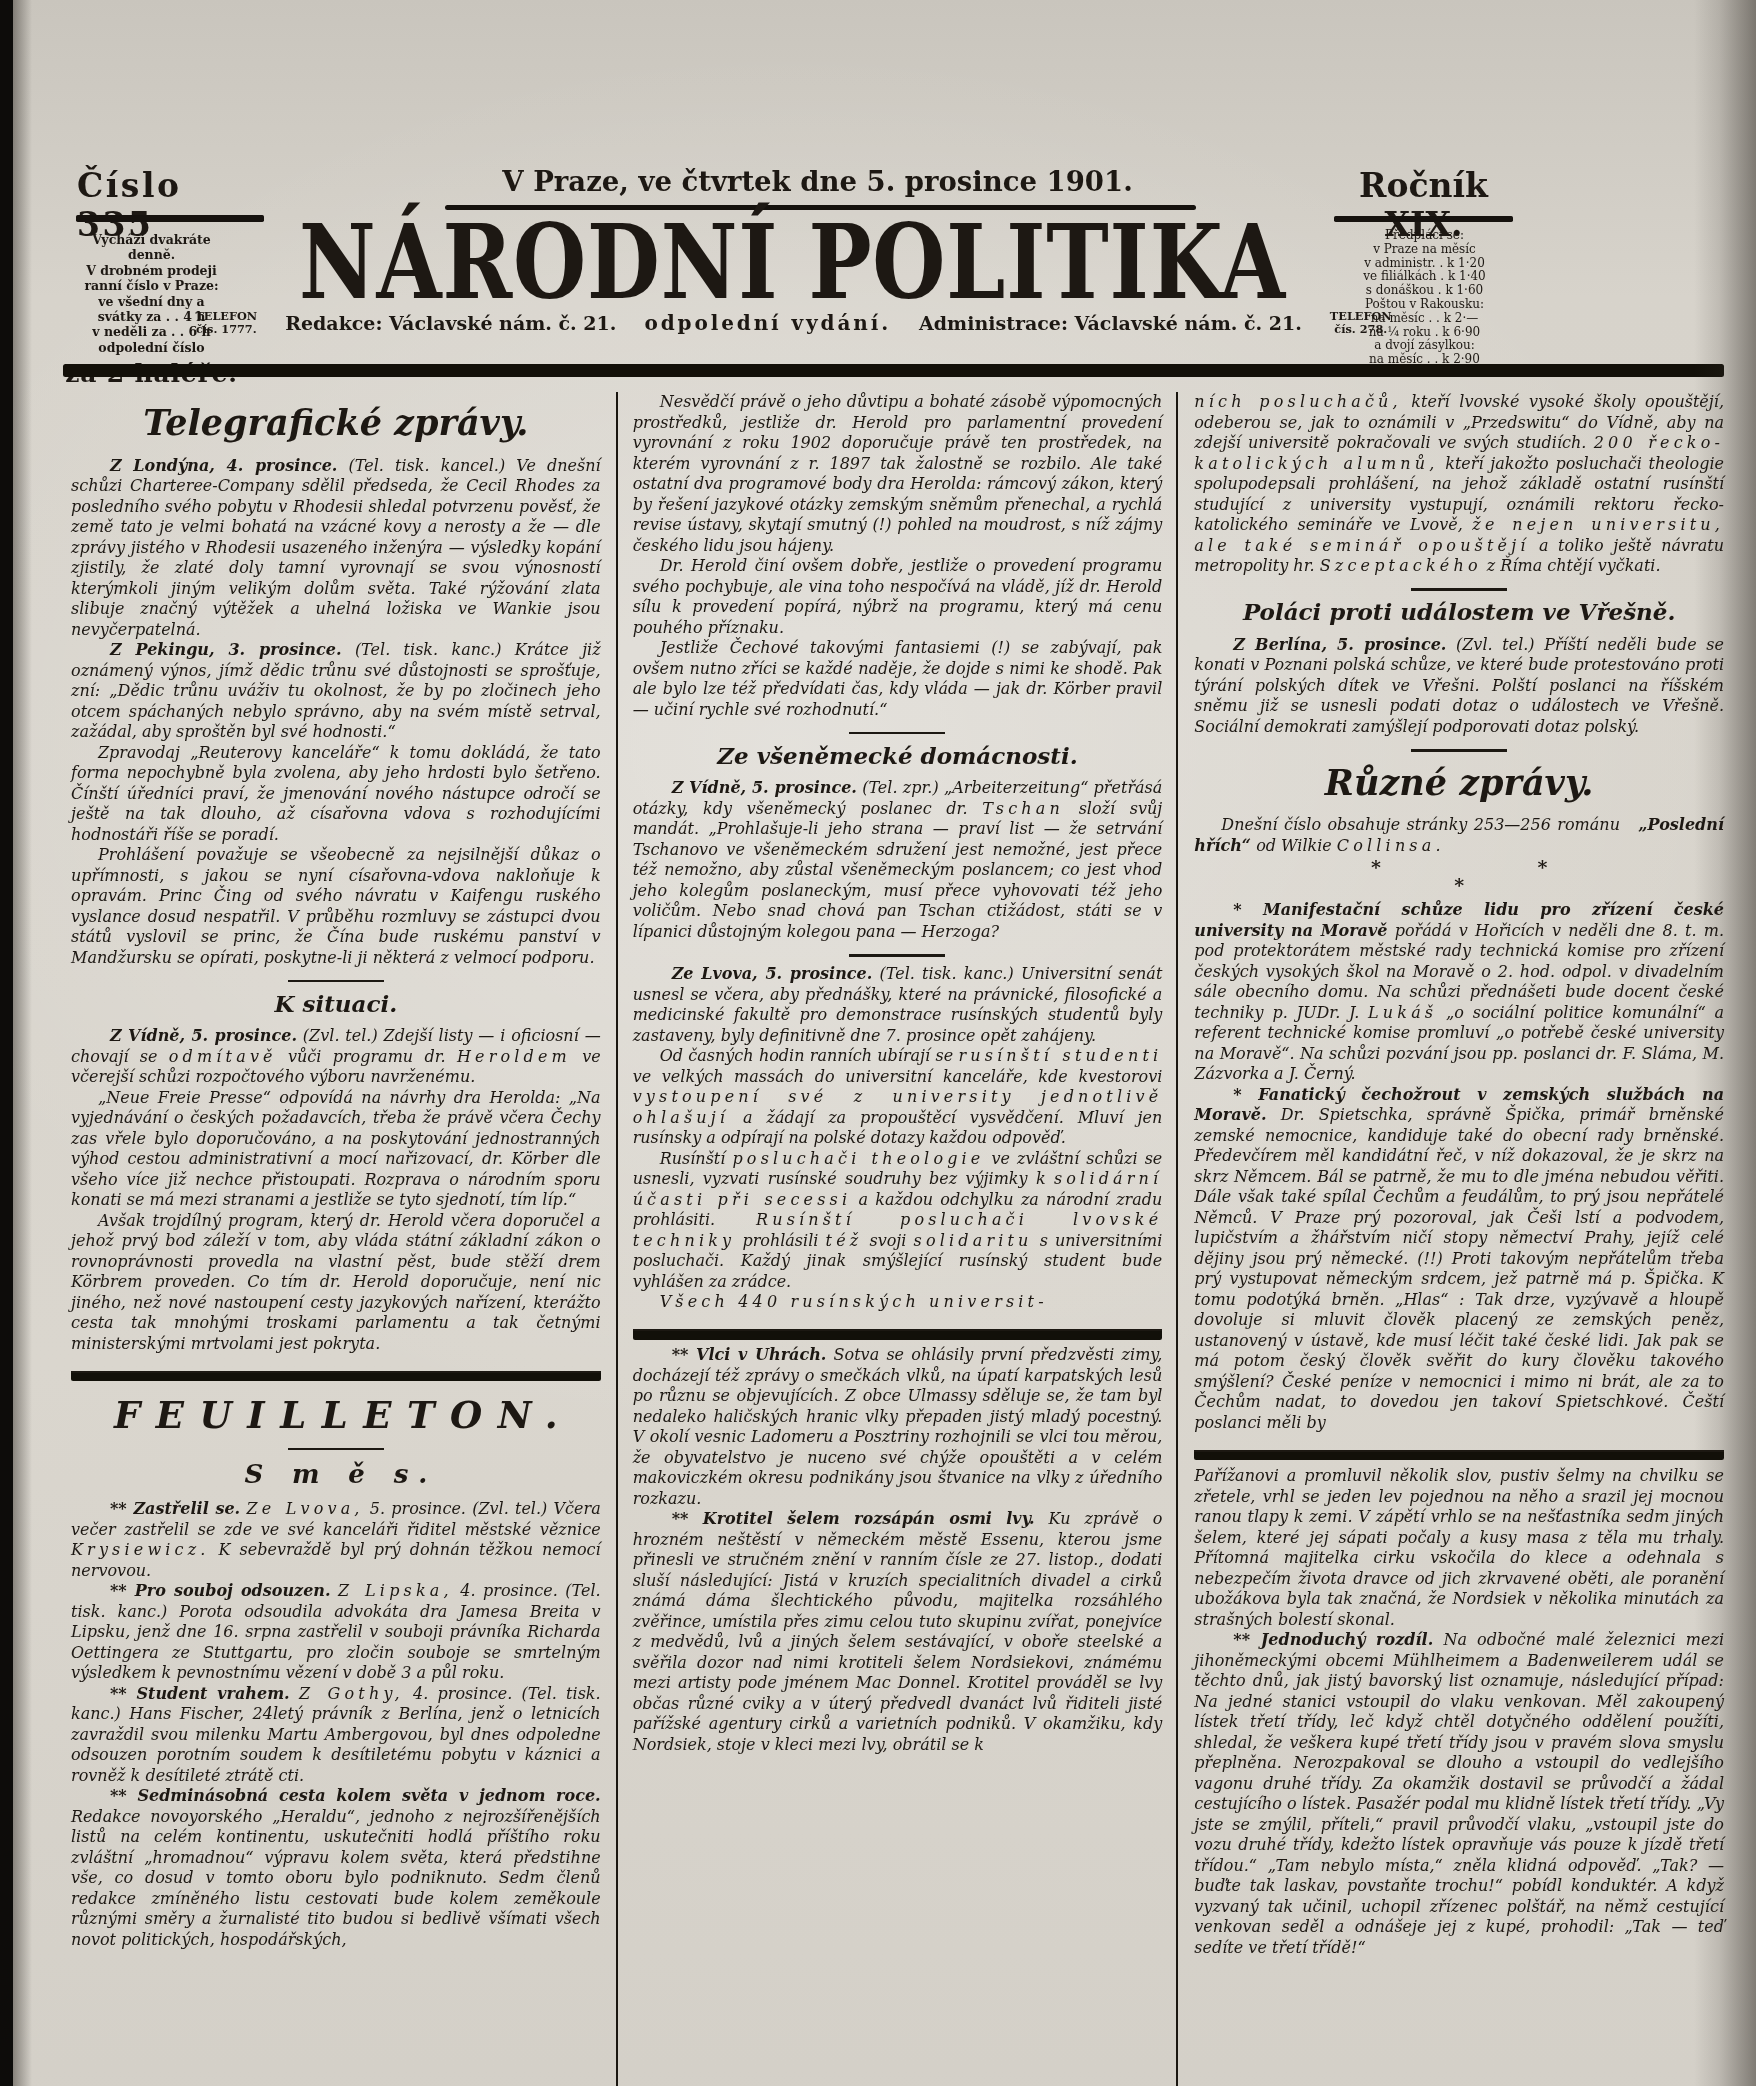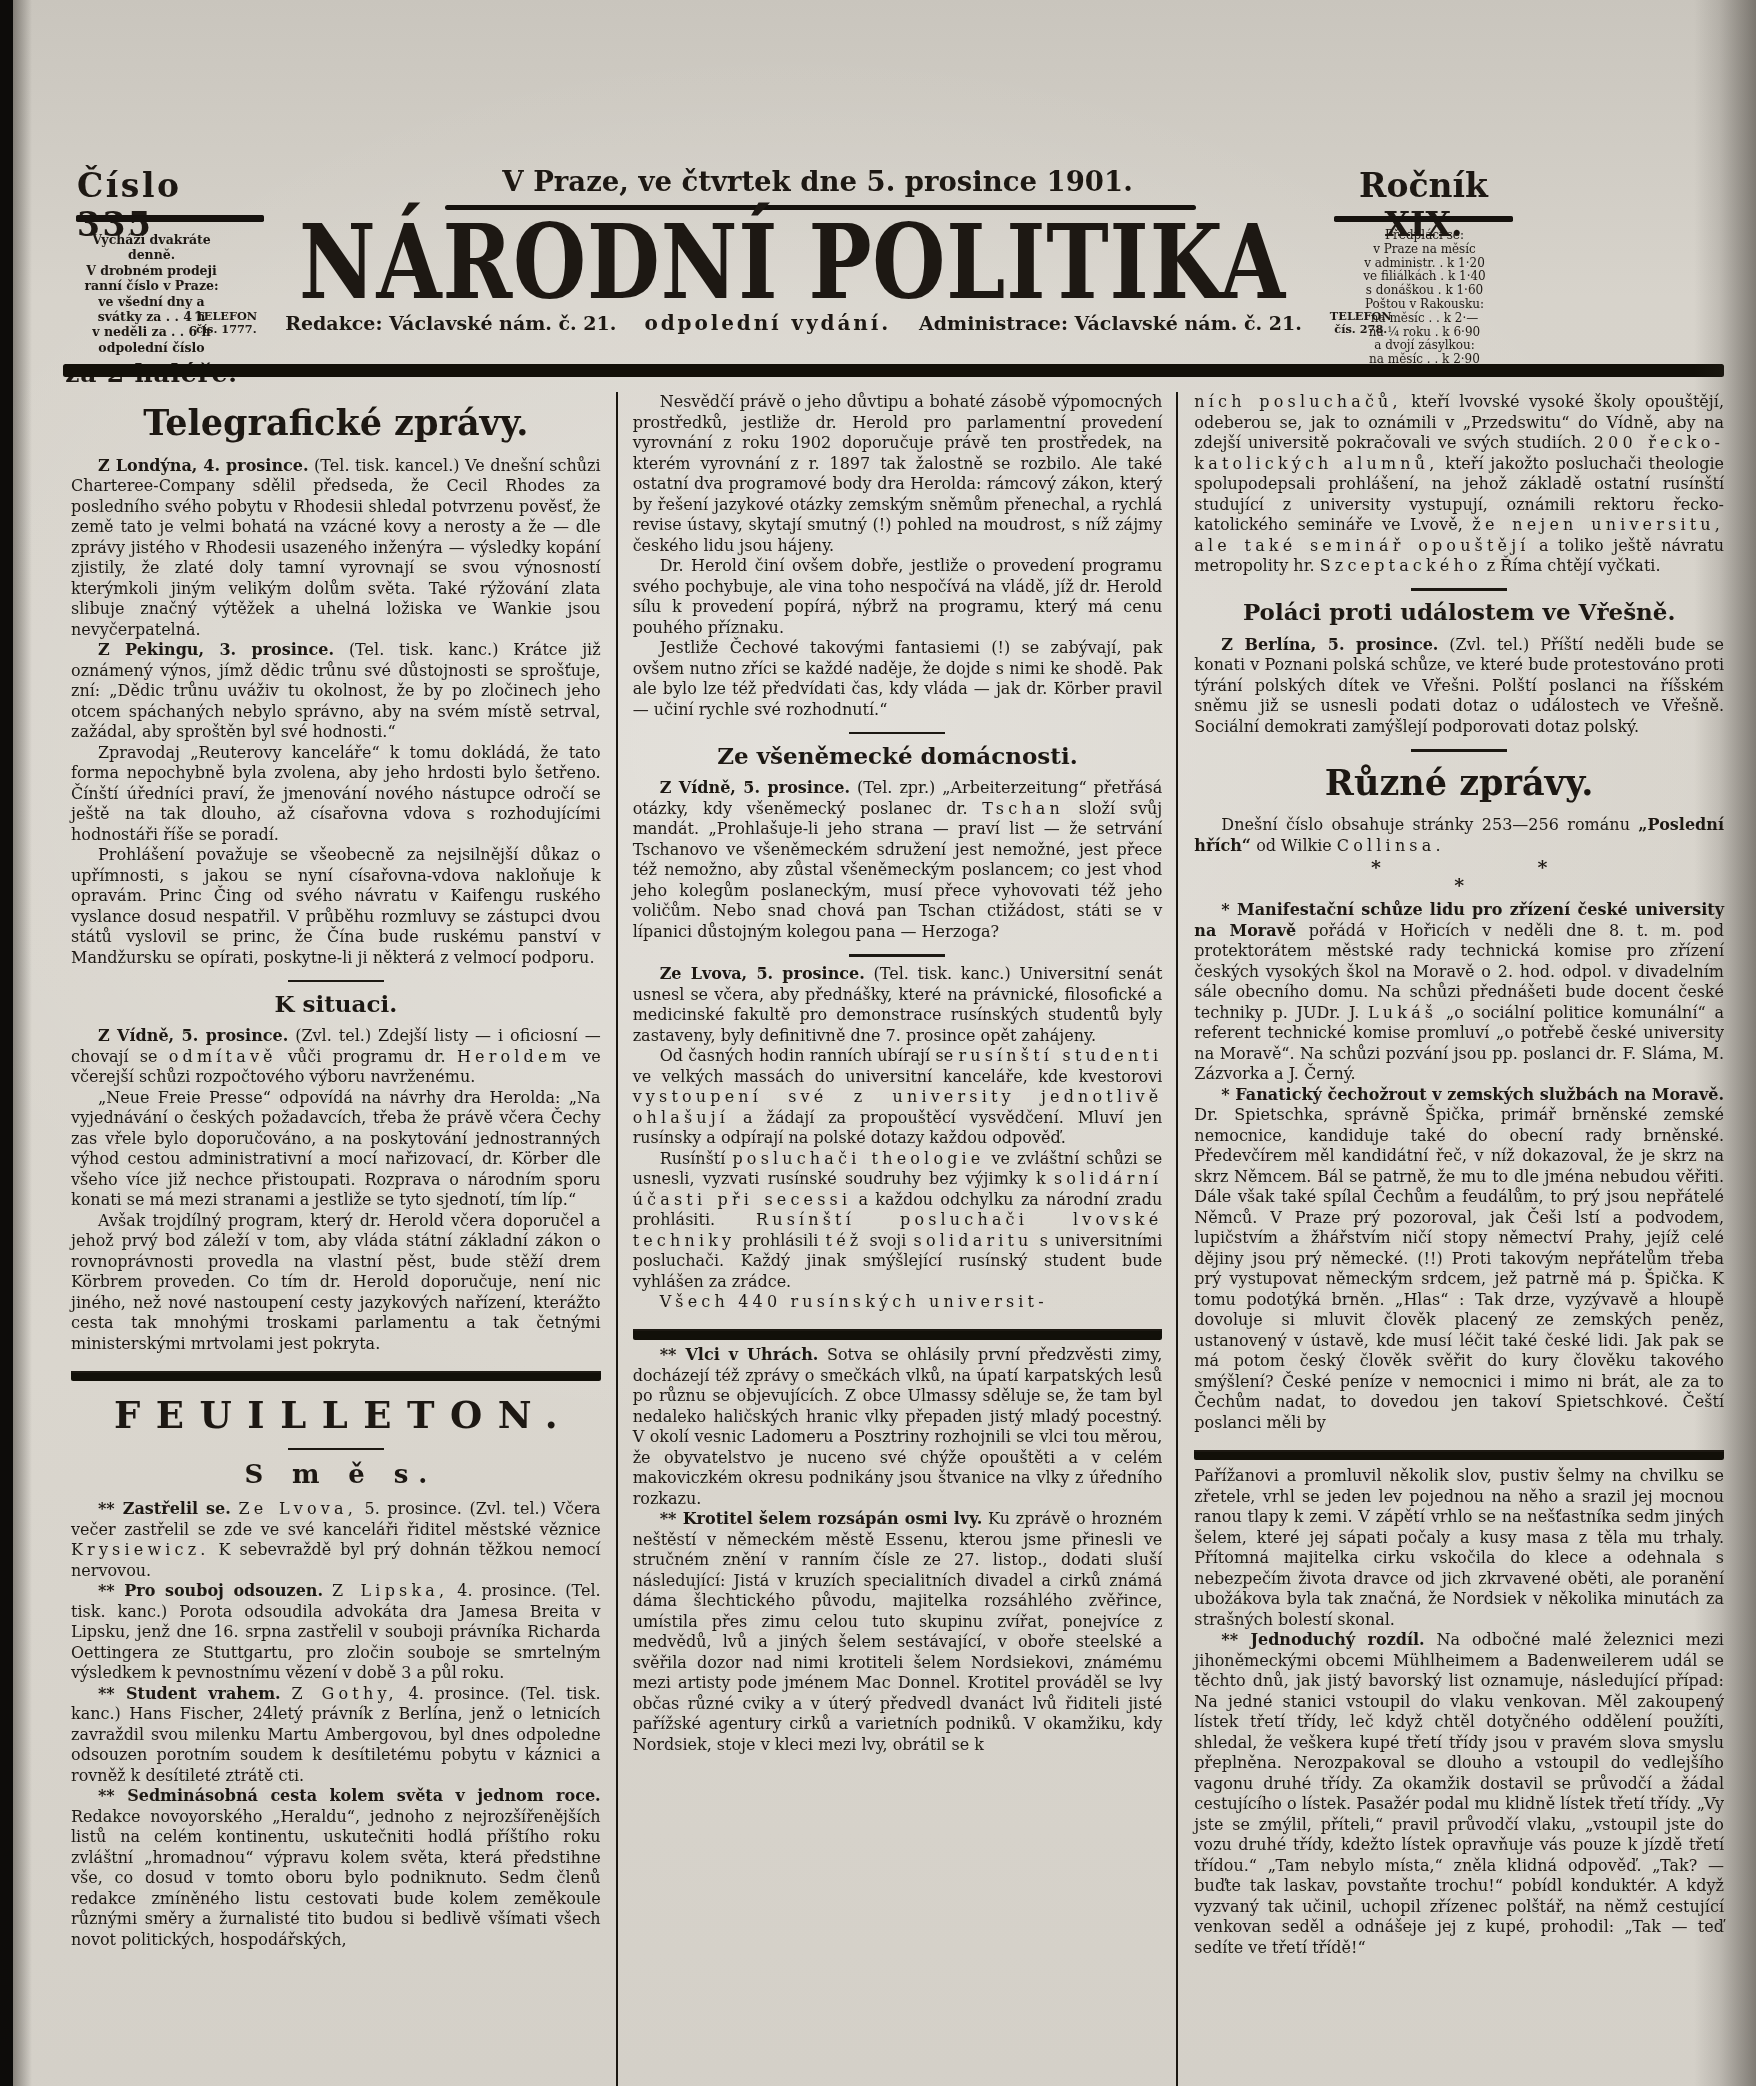--- a/index.html
+++ b/index.html
@@ -28,27 +28,27 @@
   .tel{font-size:11.3px;font-weight:bold;text-align:center;line-height:13px;flex:0 0 auto;}
   .redakce,.administrace{font-size:19px;font-weight:bold;white-space:nowrap;}
   .vydani{font-size:20px;font-weight:bold;letter-spacing:2.9px;white-space:nowrap;}
   .volume{position:absolute;left:1321px;top:166px;width:205px;text-align:center;font-size:33px;font-weight:bold;}
   .volume-rule{position:absolute;left:1334px;top:216px;width:179px;height:6.3px;background:#16120e;border-radius:1.7px;}
   .right-block{position:absolute;left:1311px;top:229px;width:227px;font-size:12px;font-weight:normal;line-height:13.8px;text-align:center;}
   .mast-rule{position:absolute;left:63px;top:364px;width:1661px;height:12.5px;background:#131009;border-radius:2.5px;}
 
   
   .bodygrid{position:absolute;left:71px;top:392px;width:1653px;display:grid;
-    grid-template-columns:1fr 1fr 1fr;column-gap:32px;z-index:1;}
+    grid-template-columns:1fr 1fr 1fr;column-gap:32px;z-index:1;font-style:italic;}
   .vrule{position:absolute;top:392px;height:2016px;width:2.1px;background:#1a1610;z-index:1;}
   .vrule1{left:616px;} .vrule2{left:1176px;}
   .col{font-size:16px;line-height:20.5px;text-align:justify;}
   .col p{margin:0;text-indent:27px;}
   .col p.cont{text-indent:0;}
-  .b{font-weight:bold;}
+  .b{font-weight:bold;margin-left:12px;}
   .sp{letter-spacing:.26em;}
   .h1{font-size:35px;line-height:40px;font-weight:bold;text-align:center;margin:11px 0 12.5px;text-indent:0;}
   .h2{font-size:23px;line-height:27.5px;font-weight:bold;text-align:center;margin:6.7px 16.7px 9.2px;text-indent:0;}
   .rule-sm{width:96px;height:2.5px;background:#1c1812;margin:11.7px auto 7.5px;}
   .rule-thick{height:10.4px;background:#121009;border-radius:2.1px;margin:16.7px 0 5.8px;}
   .rule-thick::after{content:'';display:block;height:1.7px;background:#1c1812;margin-top:4.2px;}
   .feuil{font-size:37px;line-height:42px;font-weight:bold;text-align:center;letter-spacing:.42em;text-indent:.42em;margin:12.5px 0 3.3px;}
   .smes{font-size:26px;line-height:30px;font-weight:bold;text-align:center;letter-spacing:.38em;text-indent:.38em;margin:9.2px 0 10px;}
   .stars{text-align:center;font-weight:bold;font-size:19px;line-height:17.5px;margin:3.3px 0 5.8px;text-indent:0;}
   .stars .row1{word-spacing:150px;}

